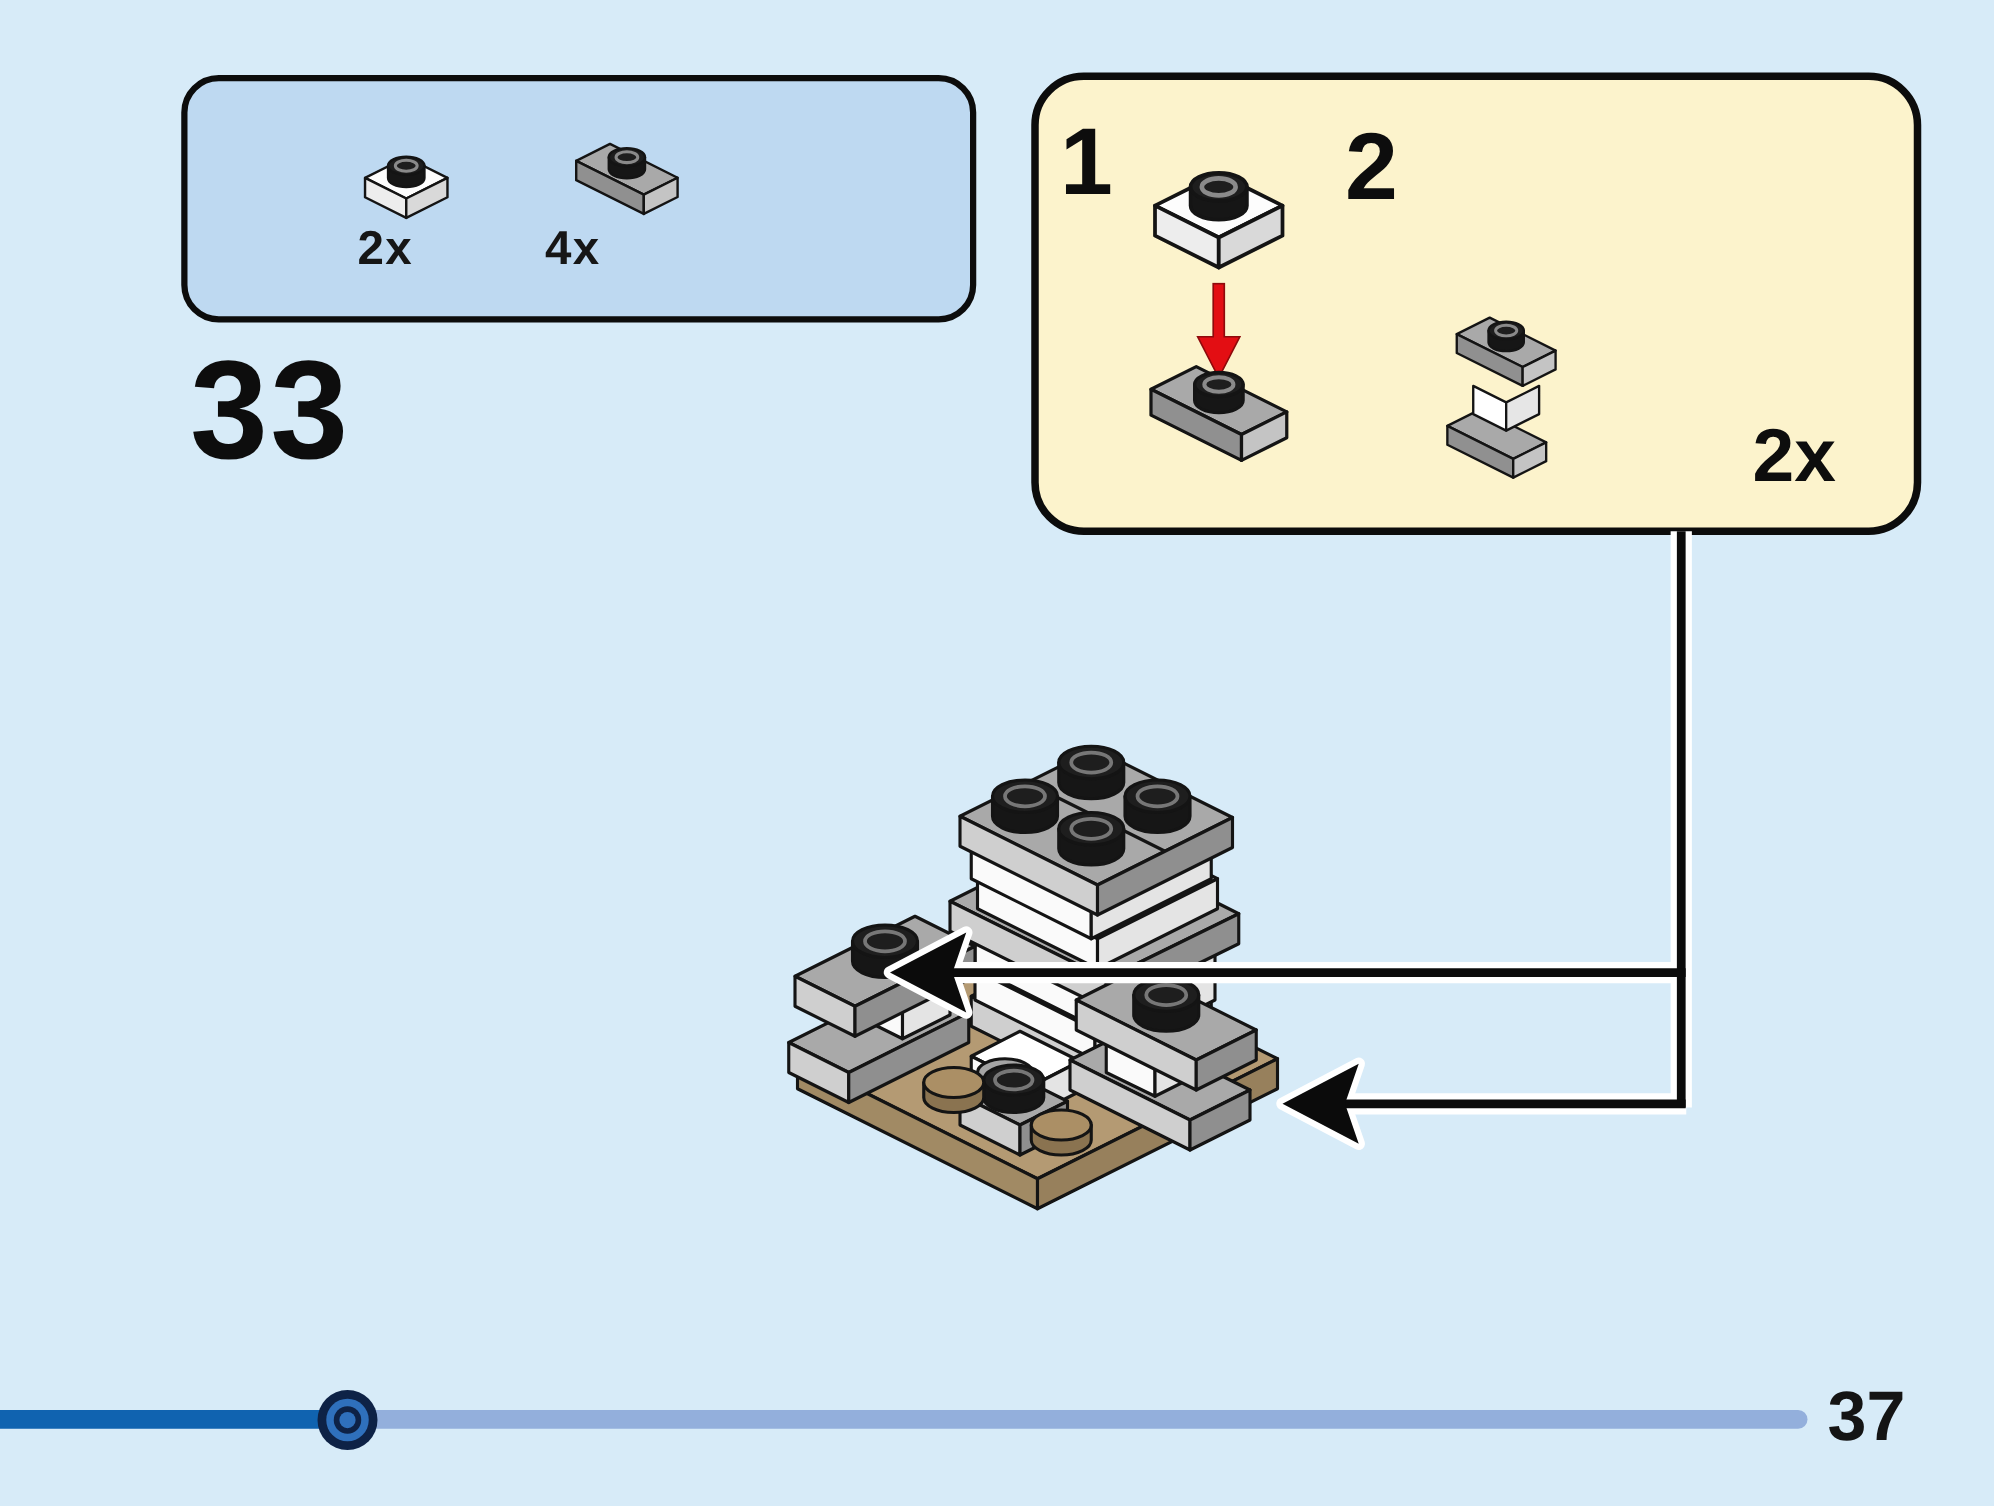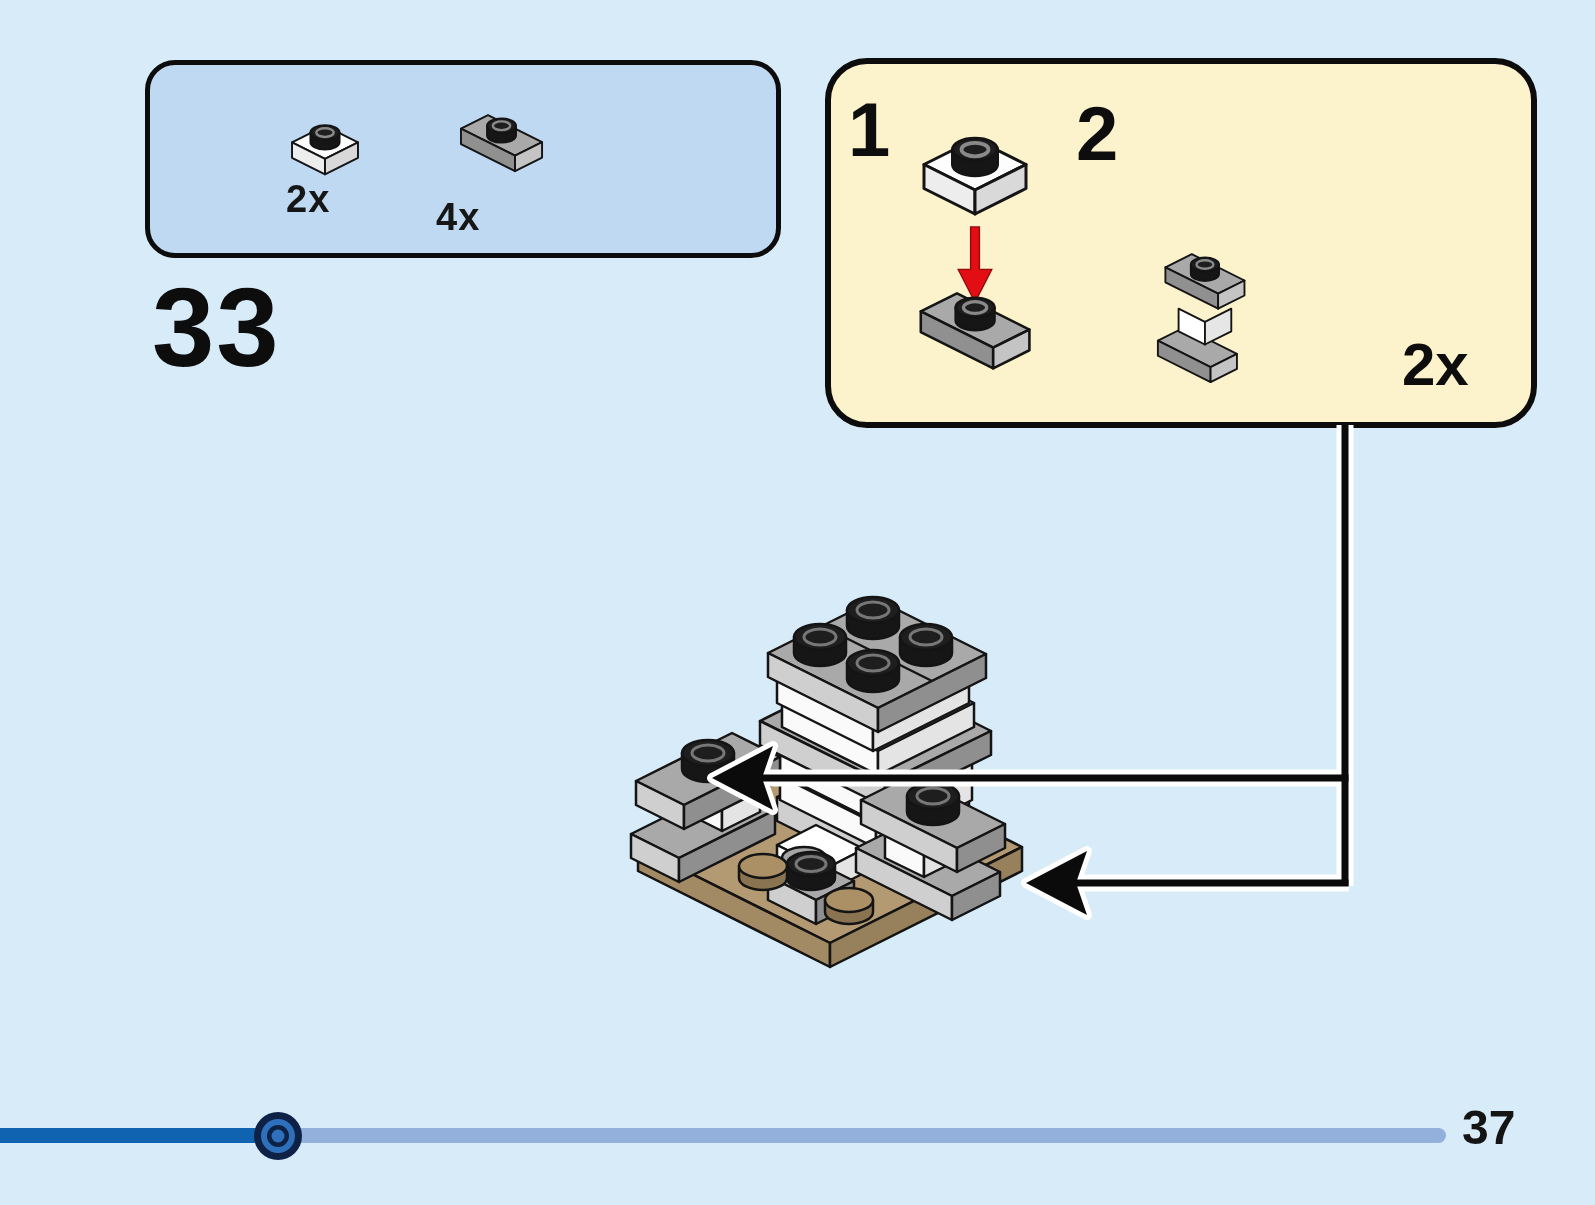--- a/index.html
+++ b/index.html
@@ -33,21 +33,21 @@
   }
   .substep-label{
     position:absolute;font-size:76px;font-weight:bold;color:#0d0d0d;line-height:1;
   }
   .callout-count{
     position:absolute;left:1402px;top:330px;font-size:60px;font-weight:bold;color:#0d0d0d;
   }
   
   .progress-done{left:0;top:1128px;width:280px;height:15px;background:#1063b0;}
   .progress-rest{left:280px;top:1128px;width:1166px;height:15px;background:#93afdc;border-radius:0 8px 8px 0;}
-  .page-number{left:1462px;top:1100px;width:110px;font-size:48px;font-weight:bold;color:#141414;}
+  .page-number{left:1462px;top:1100px;width:110px;font-size:56px;font-weight:bold;color:#141414;}
   svg{display:block;}
 </style>
 </head>
 <body>
 
 <div class="abs parts-box">
 
   <svg class="abs" style="left:138px;top:55px" width="74" height="64" viewBox="0 0 76 66">
     <g stroke="#141414" stroke-width="2" stroke-linejoin="round">
       <polygon points="38,6 72,23 38,40 4,23" fill="#fdfdfd"></polygon>
@@ -63,21 +63,21 @@
     <g stroke="#141414" stroke-width="2" stroke-linejoin="round">
       <polygon points="58,4 114,32 86,46 30,18" fill="#a9a9a9"></polygon>
       <polygon points="30,18 86,46 86,62 30,34" fill="#909090"></polygon>
       <polygon points="86,46 114,32 114,48 86,62" fill="#c4c4c4"></polygon>
       <path d="M57,15 L57,25 A15,7.5 0 0 0 87,25 L87,15 Z" fill="#161616"></path>
       <ellipse cx="72" cy="15" rx="15" ry="7.5" fill="#1e1e1e"></ellipse>
       <ellipse cx="72" cy="15" rx="9" ry="4.5" fill="none" stroke="#8a8a8a" stroke-width="2.5"></ellipse>
     </g>
   </svg>
   <div class="part-count" style="left:136px;top:113px">2x</div>
-  <div class="part-count" style="left:286px;top:131px">4x</div>
+  <div class="part-count" style="left:286px;top:113px">4x</div>
 </div>
 
 <div class="abs step-number">33</div>
 
 <div class="abs callout-box"></div>
 
 <div class="abs substep-label" style="left:848px;top:92px">1</div>
 <div class="abs substep-label" style="left:1076px;top:96px">2</div>
 
 <svg class="abs" style="left:918px;top:130px" width="114" height="99" viewBox="0 0 76 66">

